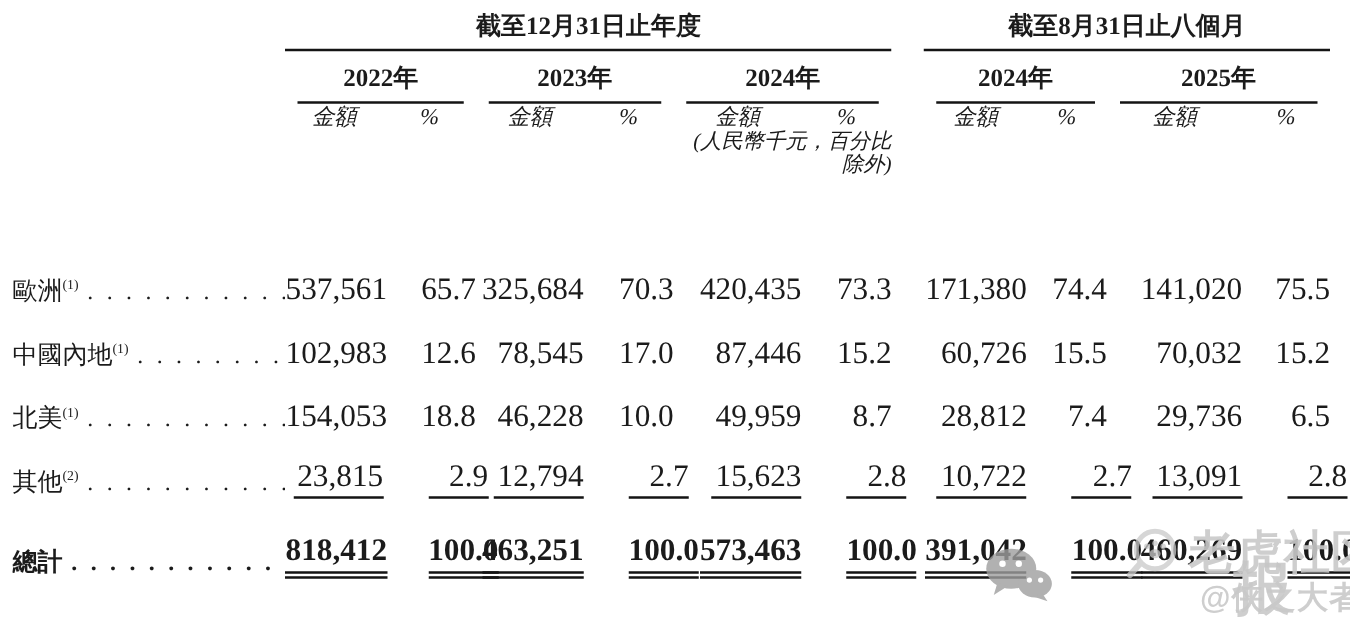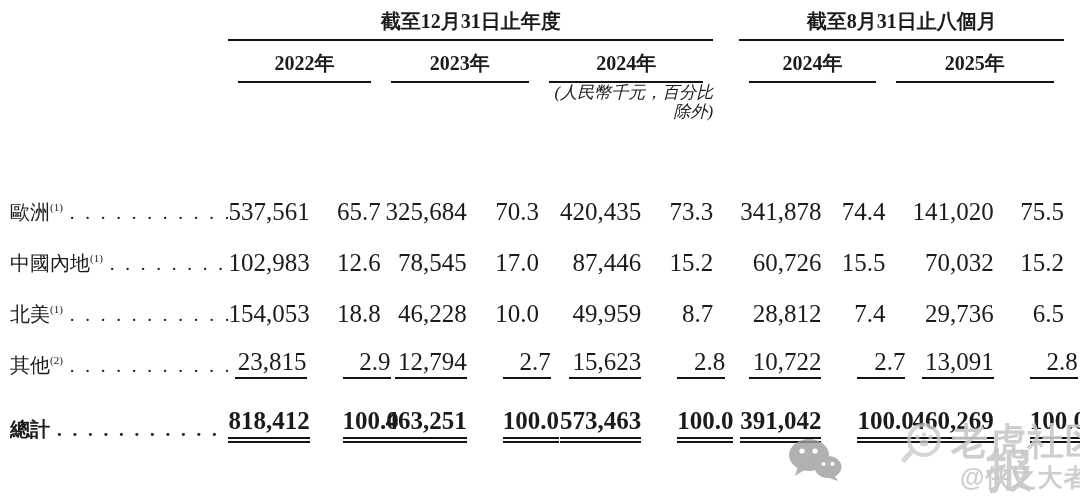--- a/index.html
+++ b/index.html
@@ -98,20 +98,34 @@
         <td></td>
         <td colspan="2">
           <div class="yr">2024年</div>
           </td>
         <td colspan="2">
           <div class="yr">2025年</div>
           </td>
       </tr>
       <tr>
         <td></td>
+        <td class="colhead">金額</td>
+        <td class="colhead">%</td>
+        <td class="colhead">金額</td>
+        <td class="colhead">%</td>
+        <td class="colhead">金額</td>
+        <td class="colhead">%</td>
+        <td></td>
+        <td class="colhead">金額</td>
+        <td class="colhead">%</td>
+        <td class="colhead">金額</td>
+        <td class="colhead">%</td>
+      </tr>
+      <tr>
+        <td></td>
         <td colspan="4"></td>
         <td colspan="2" class="note note-currency">(人民幣千元，百分比除外)</td>
         <td></td>
         <td colspan="4"></td>
       </tr>
     </thead>
     <tbody>
       <tr class="spacer">
           <td colspan="12"></td>
         </tr>
@@ -122,21 +136,21 @@
               <span class="dots">. . . . . . . . . . . . . . . . . . . . . . . . . . . . . . . . . . . . . . . . </span>
             </div>
           </td>
           <td class="num amt"><span class="v">537,561</span></td>
           <td class="num pct"><span class="v">65.7</span></td>
           <td class="num amt"><span class="v">325,684</span></td>
           <td class="num pct"><span class="v">70.3</span></td>
           <td class="num amt"><span class="v">420,435</span></td>
           <td class="num pct"><span class="v">73.3</span></td>
           <td></td>
-          <td class="num amt"><span class="v">341,878</span></td>
+          <td class="num amt"><span class="v">171,380</span></td>
           <td class="num pct"><span class="v">74.4</span></td>
           <td class="num amt"><span class="v">141,020</span></td>
           <td class="num pct"><span class="v">75.5</span></td>
         </tr>
         <tr class="datarow">
           <td class="lbl">
             <div class="lblwrap">
               <span class="lbl-text">中國內地<sup>(1)</sup></span>
               <span class="dots">. . . . . . . . . . . . . . . . . . . . . . . . . . . . . . . . . . . . . . . . </span>
             </div>

